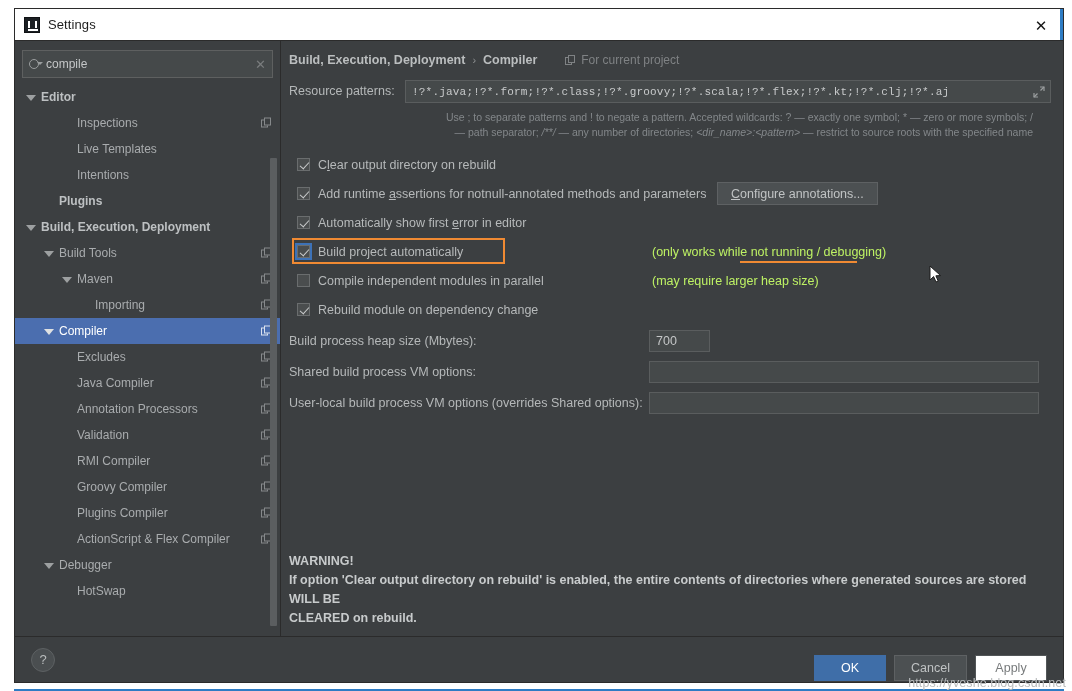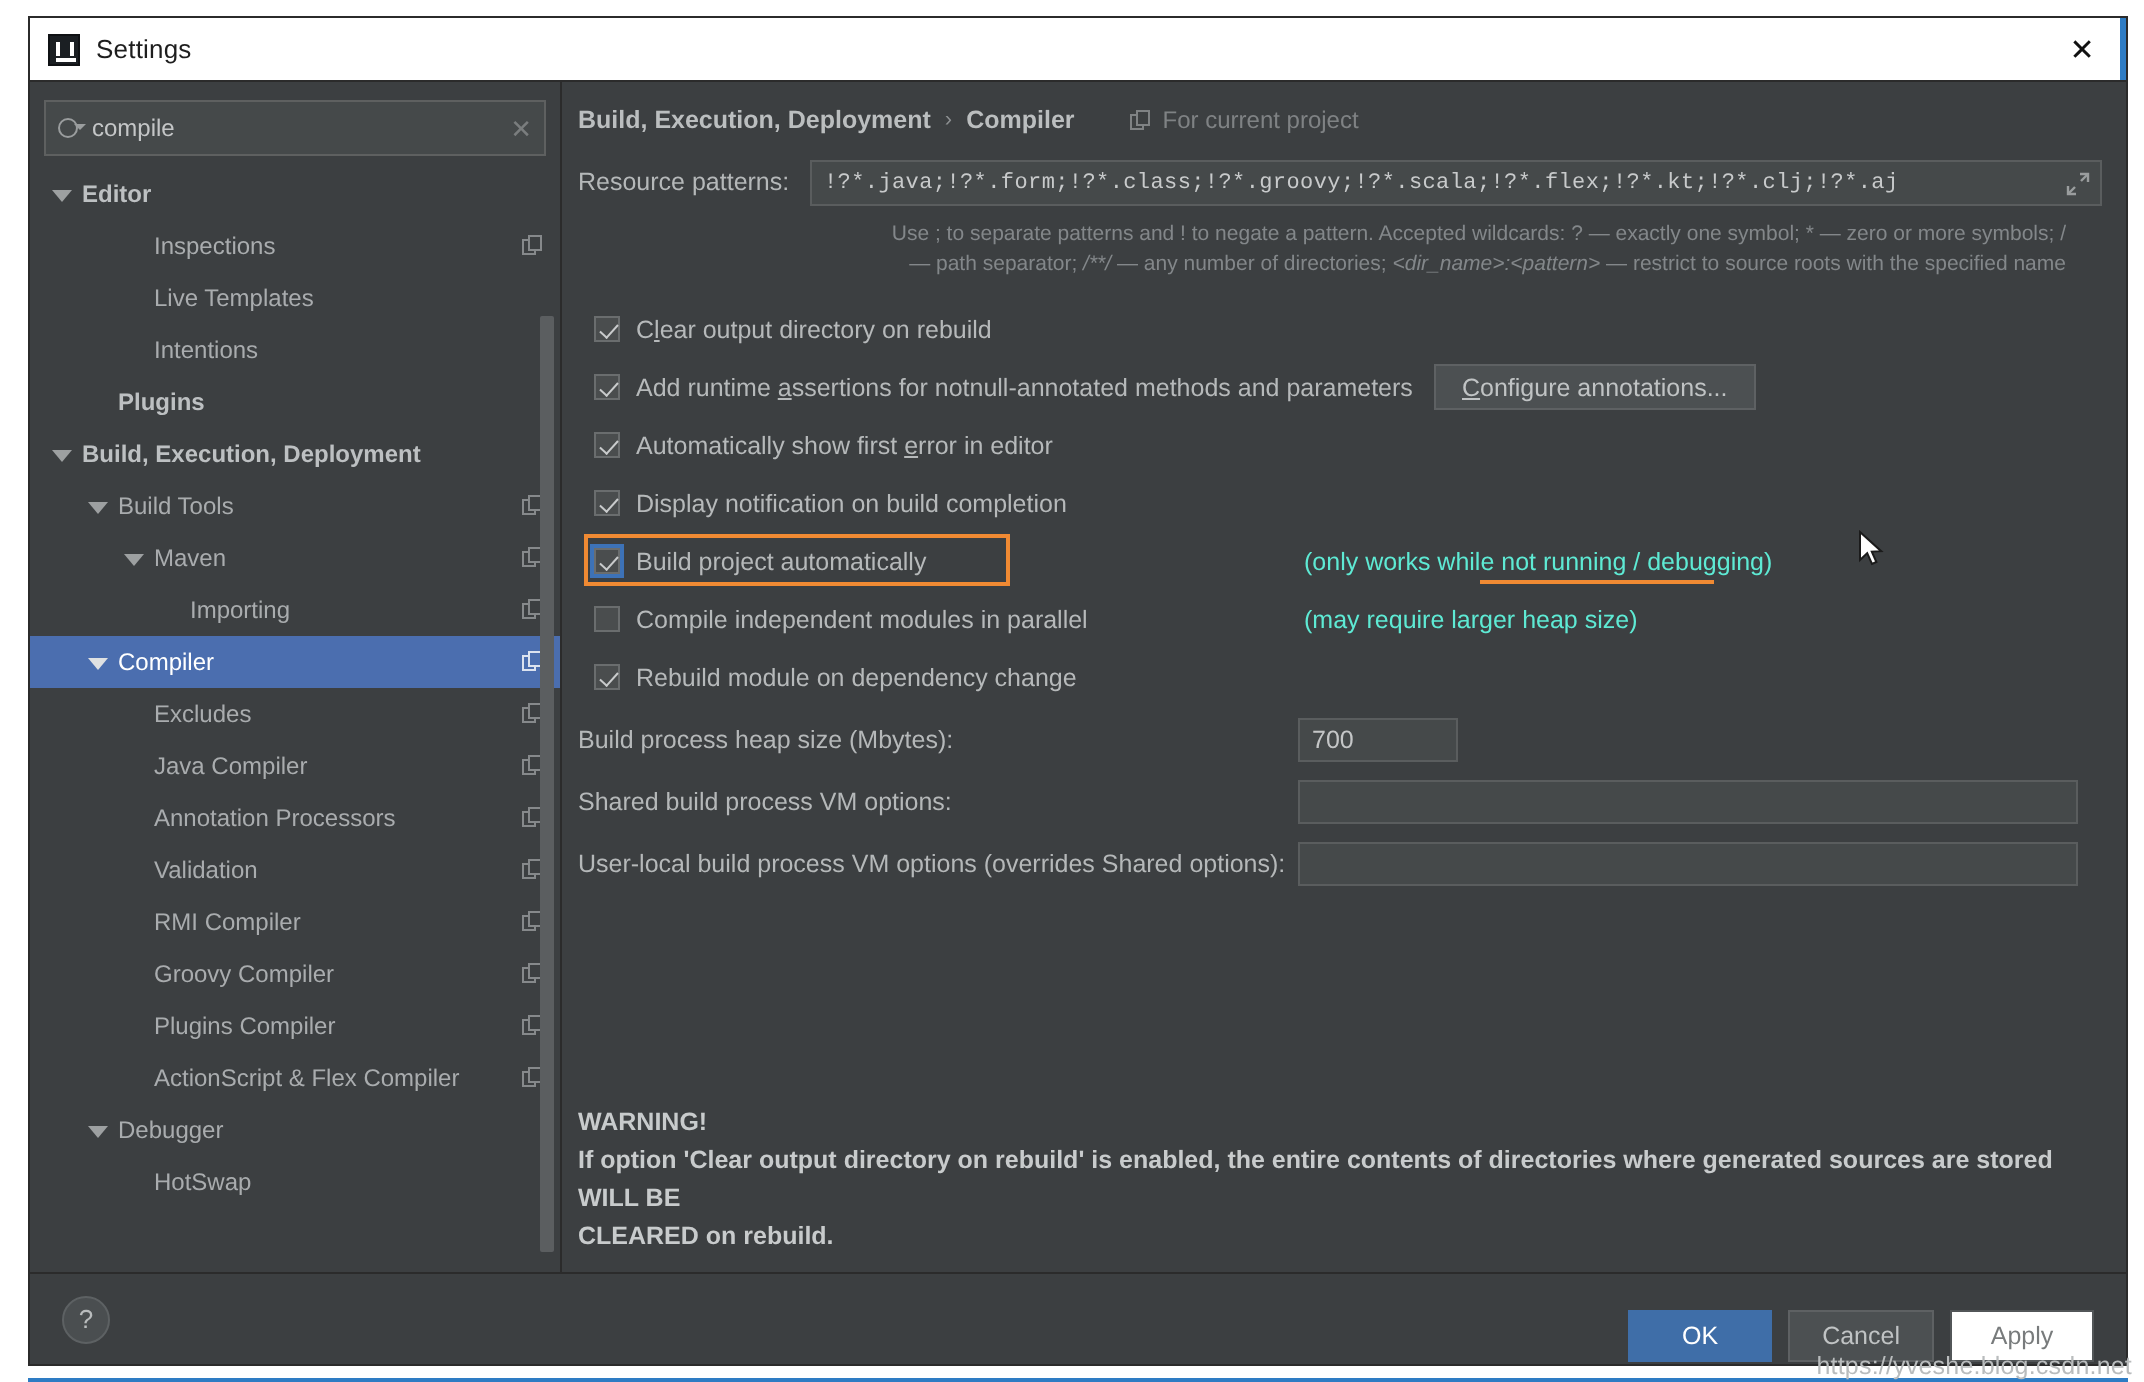--- a/index.html
+++ b/index.html
@@ -282,21 +282,21 @@
     outline-offset: 0px;
   }
   .opt-label {
     font-size: 12.5px; color: #b6b9ba;
     white-space: nowrap;
   }
   .opt-label u { text-decoration: underline; }
   .opt-note {
     position: absolute;
     left: 355px;
-    font-size: 12.5px; color: #5eead4;
+    font-size: 12.5px; color: #bef264;
     white-space: nowrap;
   }
   .btn-configure {
     position: absolute;
     left: 420px;
     height: 23px;
     padding: 0 13px;
     background: #4c5052;
     border: 1px solid #5e6163;
     color: #c0c3c4;
@@ -332,21 +332,21 @@
   .f-input {
     position: absolute;
     left: 360px;
     height: 22px;
     background: #45494a;
     border: 1px solid #5a5d5e;
     display: flex; align-items: center;
     padding: 0 6px;
     font-size: 12.5px; color: #c4c6c7;
   }
-  .f-input.narrow { width: 80px; }
+  .f-input.narrow { width: 61px; }
   .f-input.wide { width: 390px; }
 
   .warning {
     position: absolute;
     left: 8px; bottom: 8px;
     right: 12px;
     font-size: 12.5px;
     color: #c8cbcc;
     font-weight: bold;
     line-height: 19px;
@@ -630,24 +630,20 @@
               <span class="btn-configure">
                 <u>C</u>
                 <span>onfigure annotations...</span>
               </span>
             </div>
             <div class="opt-row">
               <span class="cb checked"></span>
               <span class="opt-label"><span>Automatically show first </span><u>e</u><span>rror in editor</span></span>
             </div>
             <div class="opt-row">
-              <span class="cb checked"></span>
-              <span class="opt-label"><span>Display notification on build completion</span><u></u><span></span></span>
-            </div>
-            <div class="opt-row">
               <span class="cb checked focus"></span>
               <span class="opt-label"><span>Build project automatically</span><u></u><span></span></span>
               <span class="opt-note">(only works while not running / debugging)</span>
               <div class="anno-box" style="left: -5px; top: -3px; width: 213px; height: 26px; border-color: rgb(240, 138, 51);"></div>
               <div class="anno-underline" style="left: 443px; top: 20px; width: 117px; background: rgb(240, 138, 51);"></div>
             </div>
             <div class="opt-row">
               <span class="cb"></span>
               <span class="opt-label"><span>Compile independent modules in parallel</span><u></u><span></span></span>
               <span class="opt-note">(may require larger heap size)</span>

